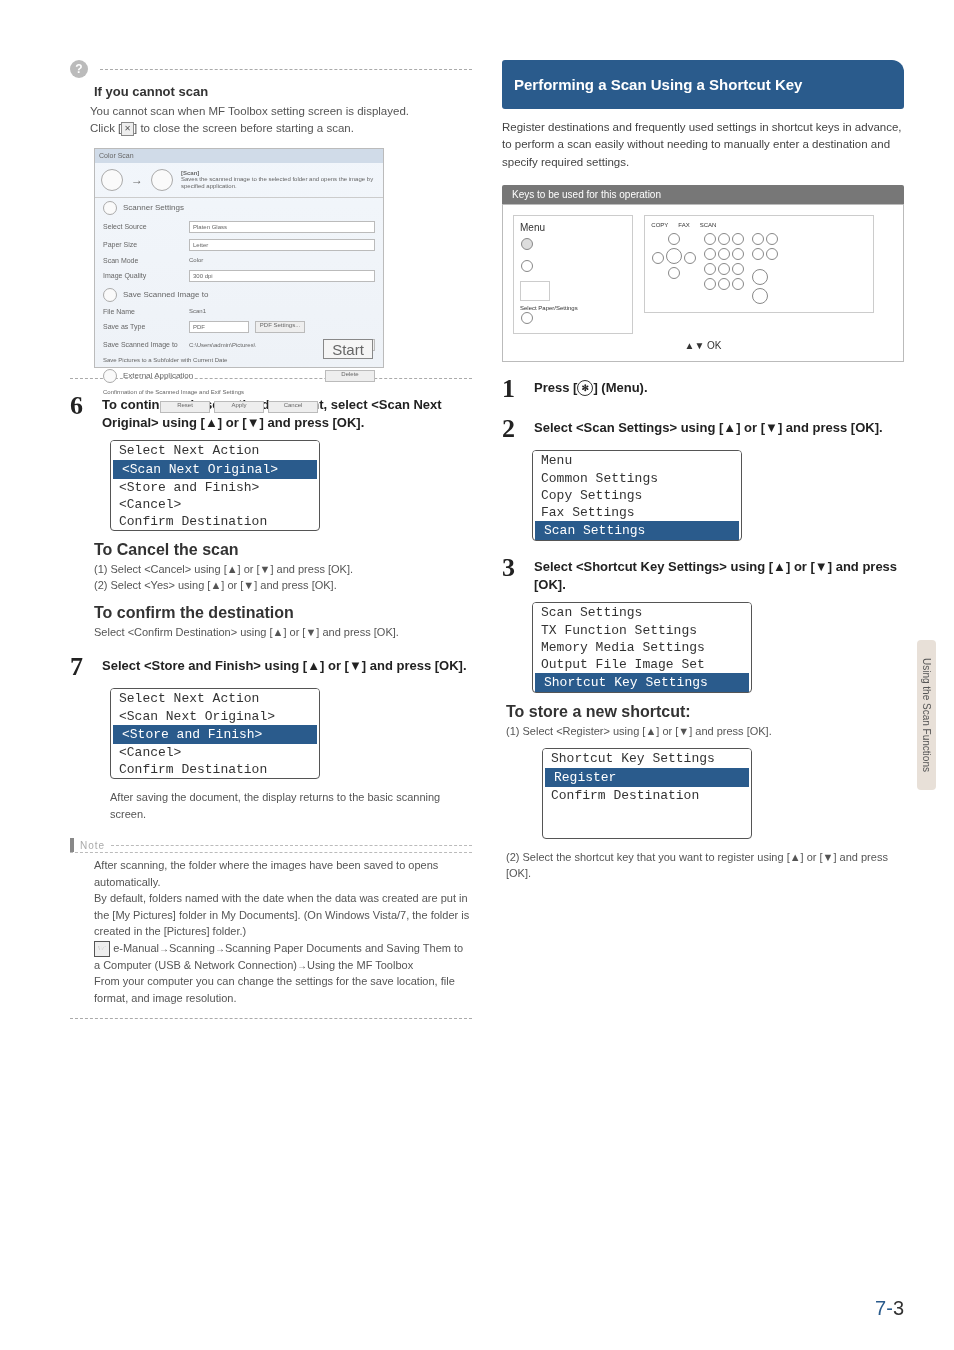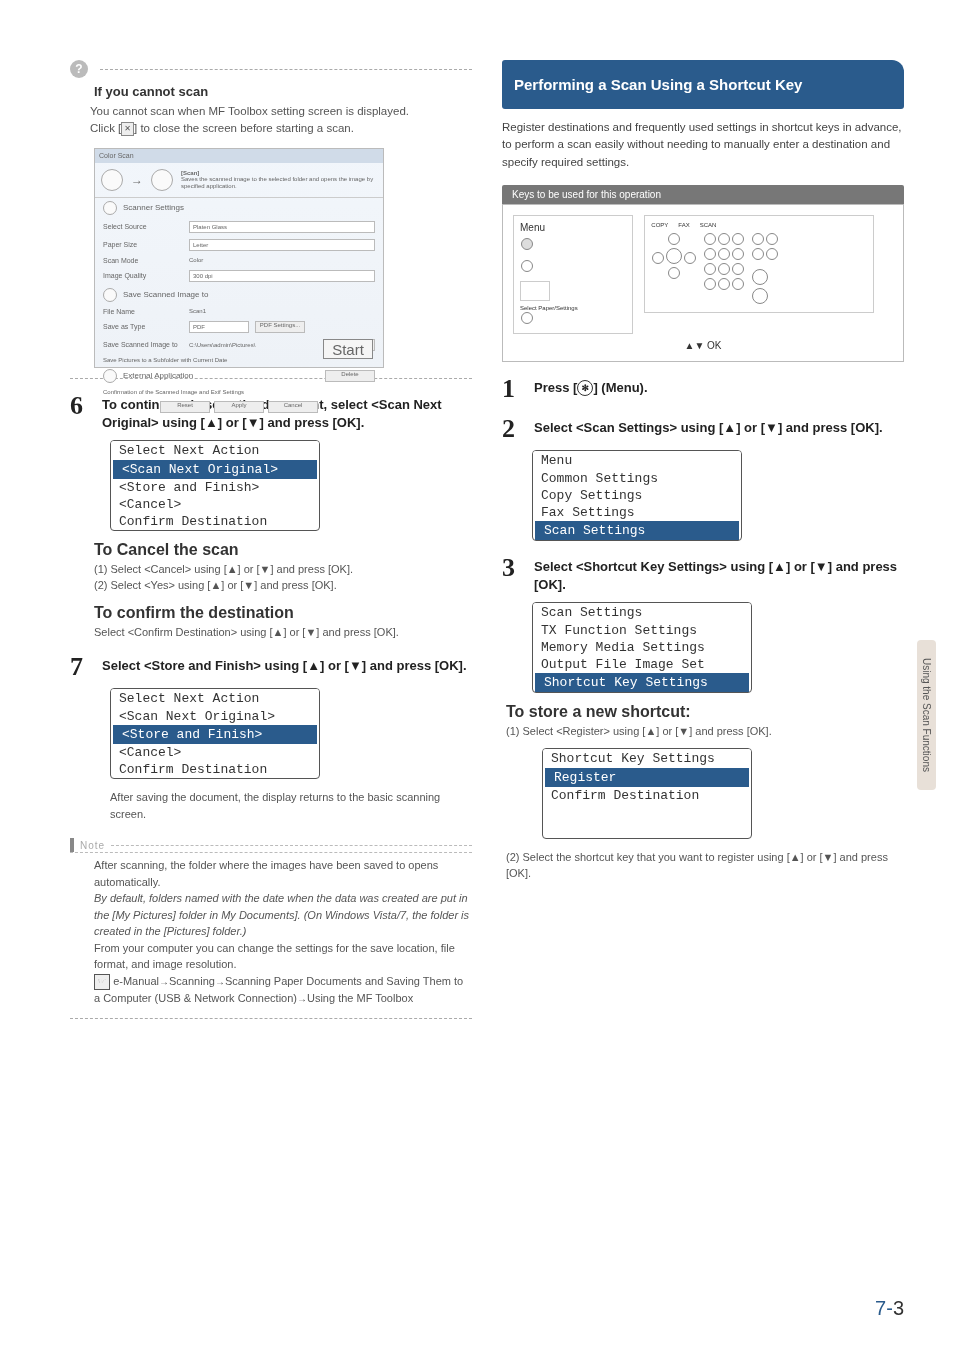--- a/index.html
+++ b/index.html
@@ -225,27 +225,27 @@
   </div>
 
   <div class="sub-body" style="margin-left:40px; margin-top:6px;">After saving the document, the display returns to the basic scanning screen.</div>
 
   <div class="note-label">
       <span>Note</span>
       <span style="flex:1; border-top:1px dashed #bbb; height:0;"></span>
     </div>
 
   <div class="sub-body" style="margin-left:24px;">After scanning, the folder where the images have been saved to opens automatically.</div>
-  <div class="sub-body" style="margin-left:24px;font-style:italic;">By default, folders named with the date when the data was created are put in the [My Pictures] folder in My Documents]. (On Windows Vista/7, the folder is created in the [Pictures] folder.)</div>
-
-  <div class="sub-body" style="margin-left:24px;">From your computer you can change the settings for the save location, file format, and image resolution.</div>
+  <div class="sub-body" style="margin-left:24px;">By default, folders named with the date when the data was created are put in the [My Pictures] folder in My Documents]. (On Windows Vista/7, the folder is created in the [Pictures] folder.)</div>
+
   <div class="sub-body" style="margin-left:24px;">
     <span class="ref-icon">☞</span>
     <span>e-Manual</span><span class="arrow-sm">→</span><span>Scanning</span><span class="arrow-sm">→</span><span>Scanning Paper Documents and Saving Them to a Computer (USB &amp; Network Connection)</span><span class="arrow-sm">→</span><span>Using the MF Toolbox</span>
   </div>
+  <div class="sub-body" style="margin-left:24px;">From your computer you can change the settings for the save location, file format, and image resolution.</div>
 
   <hr class="dash" style="margin-top:12px;">
 </div>
 
 <div class="col">
   <div class="section-bar">Performing a Scan Using a Shortcut Key</div>
   <div class="section-intro">Register destinations and frequently used settings in shortcut keys in advance, to perform a scan easily without needing to manually enter a destination and specify required settings.</div>
 
   <div>
     <div class="keys-box">Keys to be used for this operation</div>

